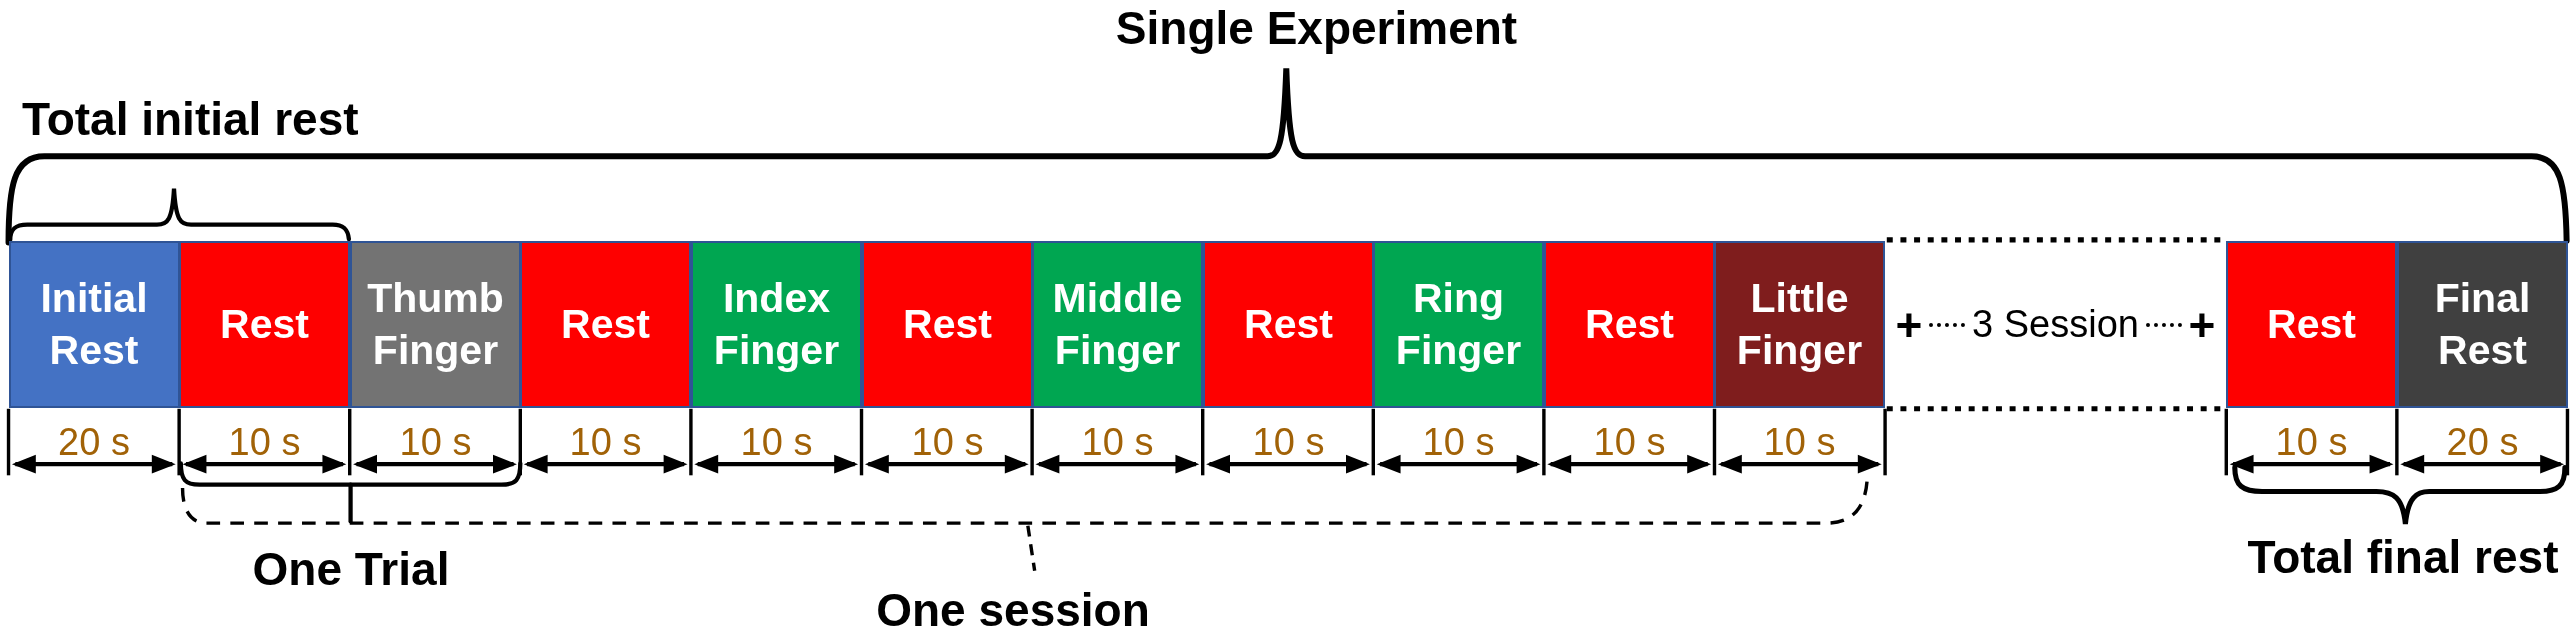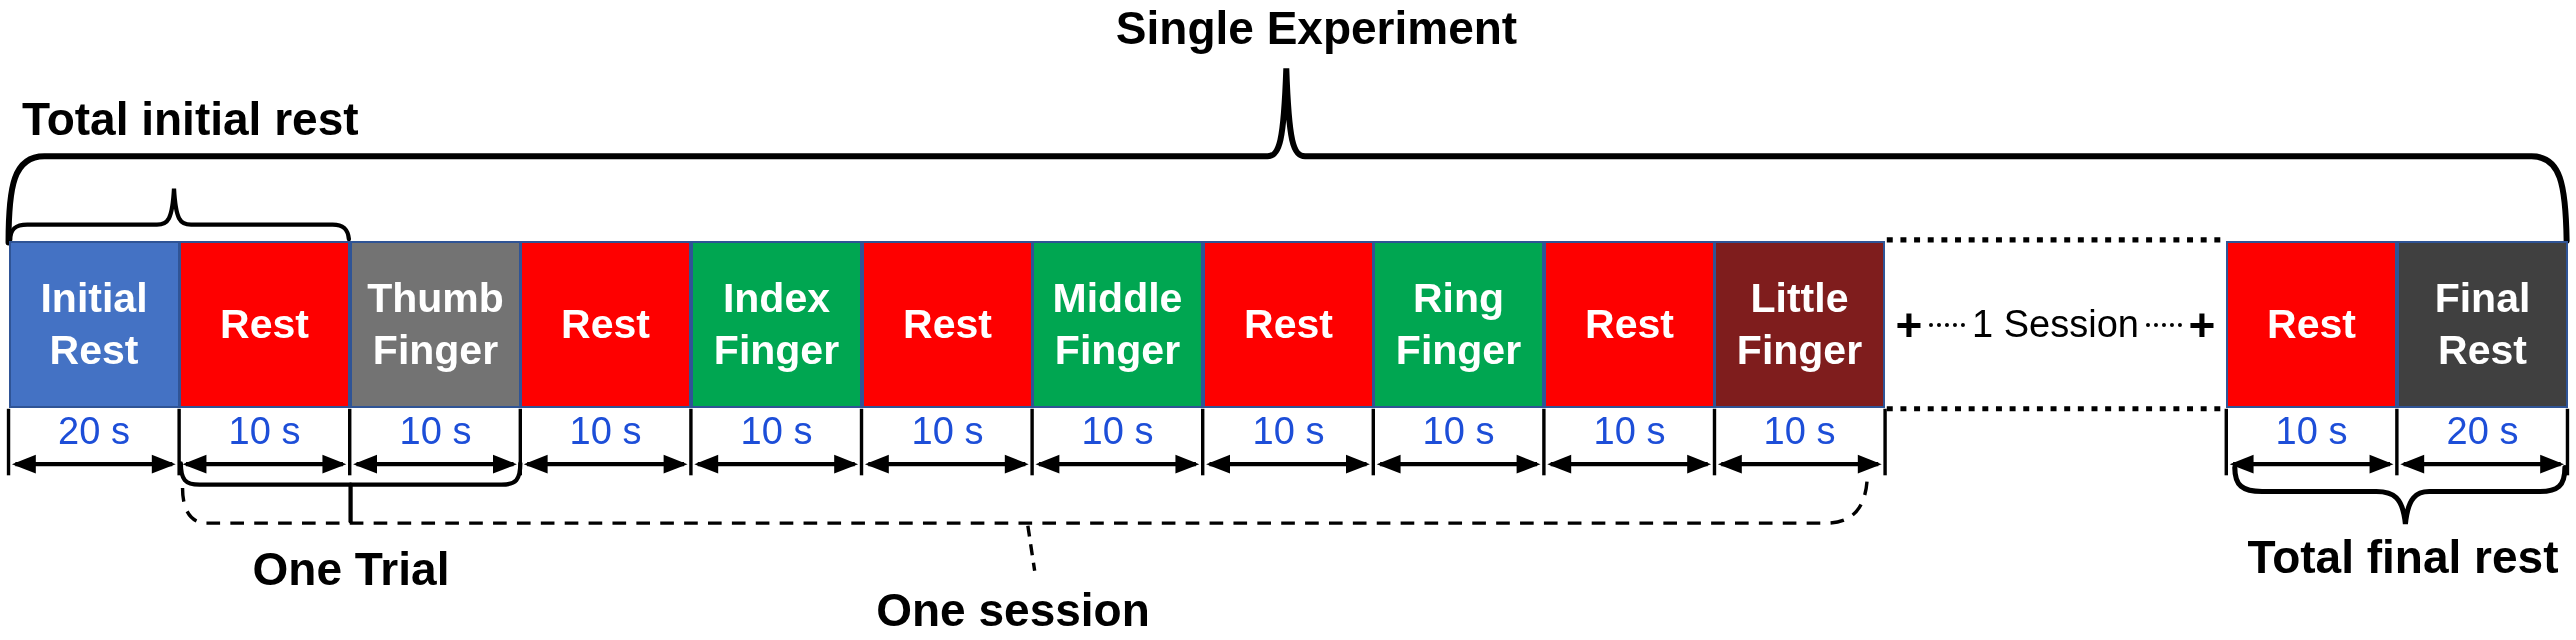--- a/index.html
+++ b/index.html
@@ -36,21 +36,21 @@
   .block .blabel{
     color:#ffffff;font-weight:bold;font-size:41px;line-height:1.25;
     white-space:pre-line;
   }
   .dur-cell{
     position:absolute;top:408px;height:67px;width:171px;
     box-sizing:border-box;
     display:flex;align-items:flex-start;justify-content:center;
   }
   .dur-cell .dlabel{
-    font-size:38px;color:#1d4ed8;margin-top:2px;
+    font-size:38px;color:#a16207;margin-top:13px;
   }
   #gap-area{
     position:absolute;left:1885px;top:241px;width:341px;height:167px;
     display:flex;align-items:center;justify-content:center;gap:6.8px;
   }
   .gap-plus{font-size:46px;font-weight:bold;color:#000;}
   .gap-dots{width:36px;height:0;border-top:4.3px dotted #000;}
   .gap-label{font-size:38px;color:#000;white-space:nowrap;}
   #linework{position:absolute;left:0;top:0;pointer-events:none;}
 </style>
@@ -155,21 +155,21 @@
 
   <div class="label-lg" id="lbl-single-experiment">Single Experiment</div>
   <div class="label-lg" id="lbl-total-initial-rest">Total initial rest</div>
   <div class="label-lg" id="lbl-one-trial">One Trial</div>
   <div class="label-lg" id="lbl-one-session">One session</div>
   <div class="label-lg" id="lbl-total-final-rest">Total final rest</div>
 
   <div id="gap-area">
     <span class="gap-plus">+</span>
     <span class="gap-dots"></span>
-    <span class="gap-label">1 Session</span>
+    <span class="gap-label">3 Session</span>
     <span class="gap-dots"></span>
     <span class="gap-plus">+</span>
   </div>
 
   <div id="blocks-layer">
       <div class="block" style="left: 8.5px; background: rgb(68, 114, 196);">
         <span class="blabel">Initial
 Rest</span>
       </div>
       <div class="dur-cell" style="left: 8.5px;">

